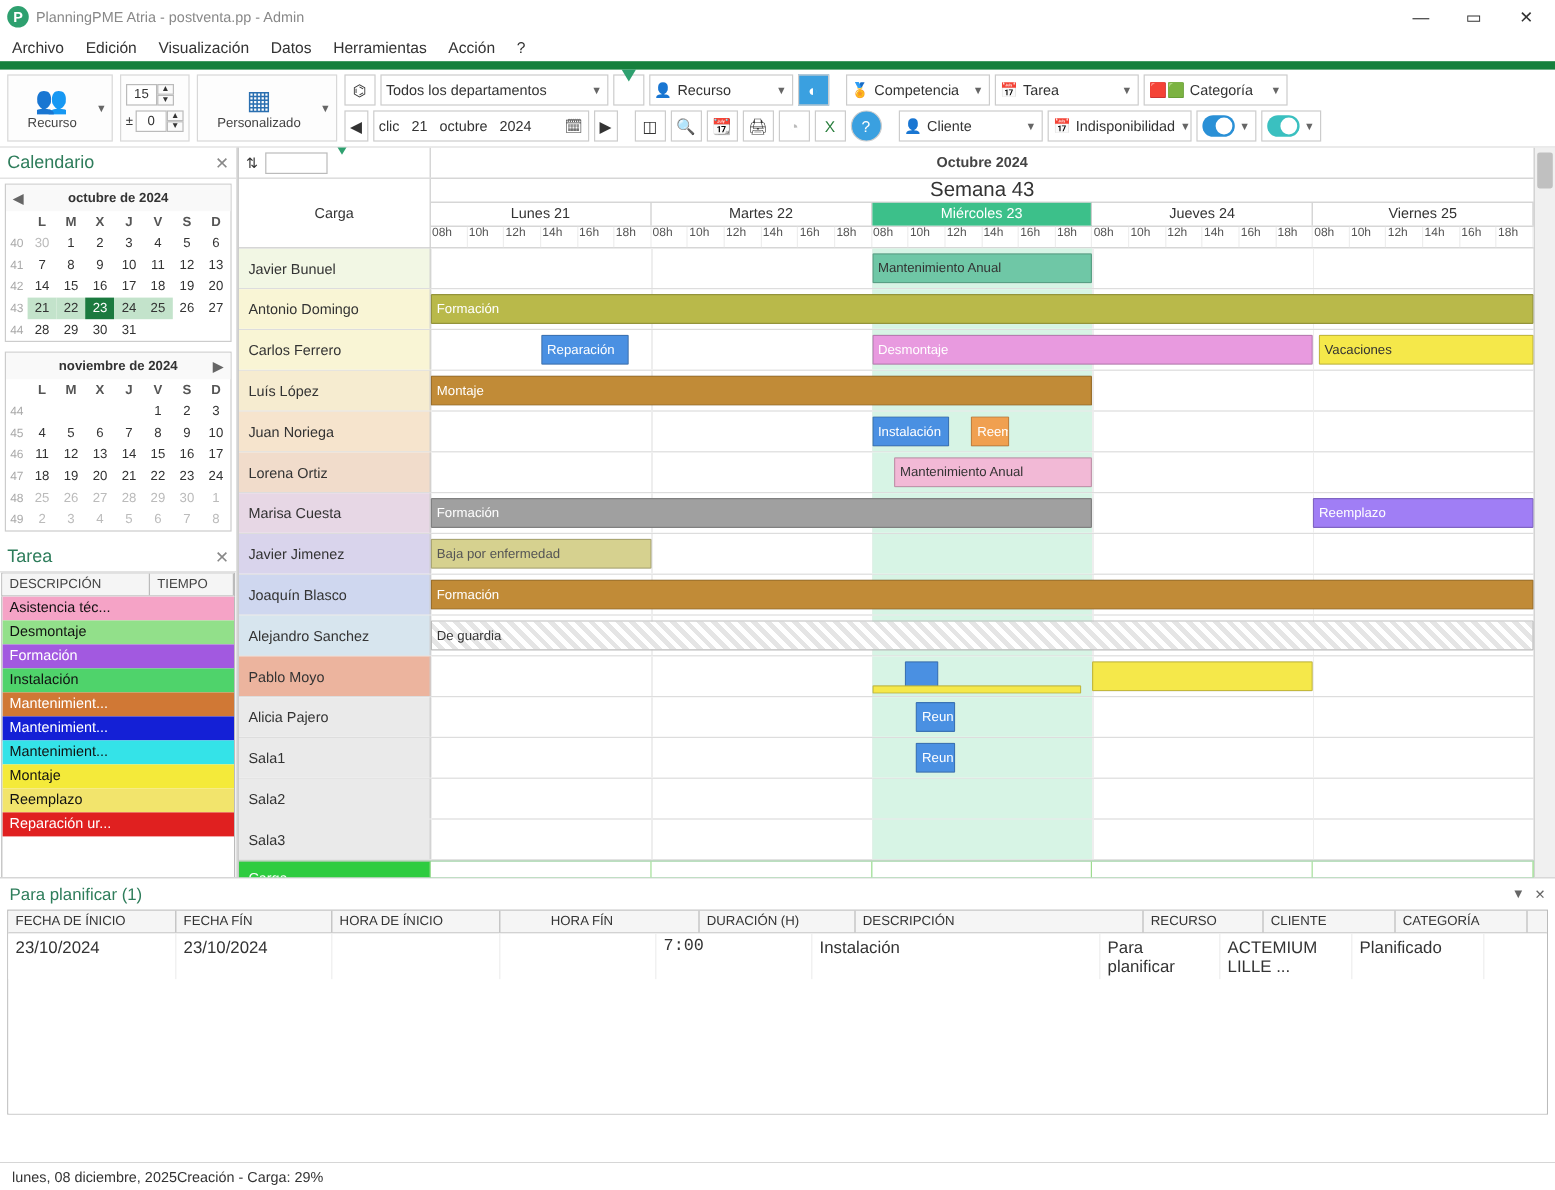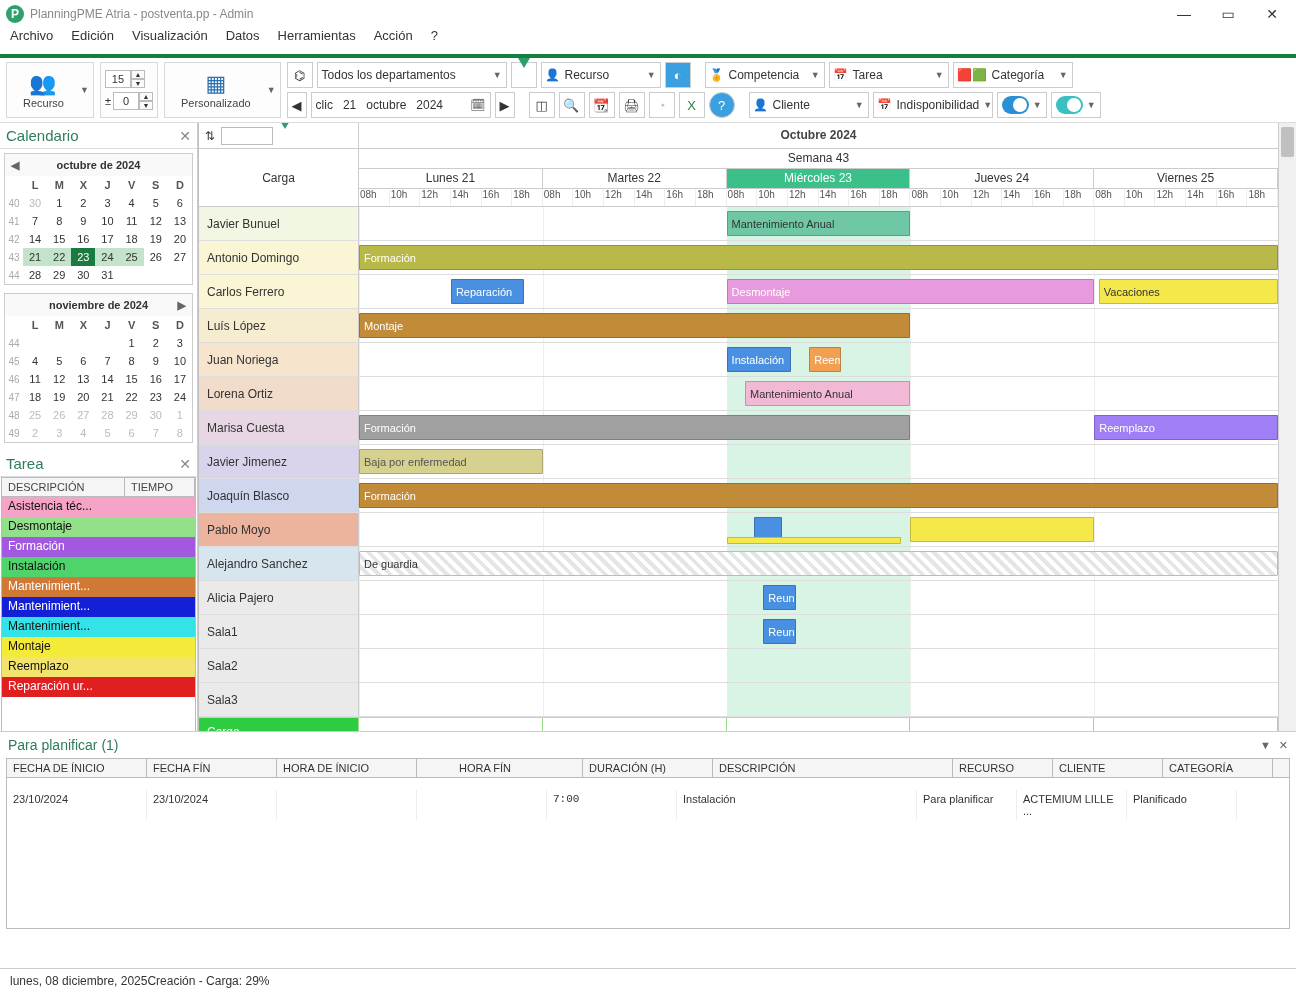--- a/index.html
+++ b/index.html
@@ -2,21 +2,21 @@
 <html><head>
 <meta charset="utf-8">
 <style>
 * { box-sizing: border-box; margin: 0; padding: 0; font-family: "Segoe UI", Tahoma, sans-serif; }
 body { background: #fff; font-size: 12px; color: #333; user-select: none; }
 .titlebar { height: 28px; display: flex; align-items: center; padding: 0 6px; background: #fff; }
 .logo-p { width: 18px; height: 18px; border-radius: 50%; background: #2ea06f; color: #fff; display: flex; align-items: center; justify-content: center; font-weight: bold; font-size: 12px; margin-right: 6px; }
 .title-text { color: #888; font-size: 12px; flex: 1; }
 .win-btns { display: flex; gap: 24px; padding-right: 8px; }
 .win-btn { width: 20px; text-align: center; font-size: 14px; color: #333; cursor: default; }
-.menubar { height: 30px; display: flex; align-items: flex-start; padding: 0 10px; gap: 18px; border-bottom: 4px solid #15803d; }
+.menubar { height: 30px; display: flex; align-items: center; padding: 0 10px; gap: 18px; border-bottom: 7px solid #15803d; }
 .menubar span { font-size: 13px; color: #333; }
 .toolbars { display: flex; padding: 4px 6px; border-bottom: 1px solid #dcdcdc; gap: 6px; align-items: stretch; }
 .tool-group { border: 1px solid #d8d8d8; background: #fdfdfd; display: flex; align-items: center; padding: 2px 4px; gap: 4px; }
 .tool-btn-big { display: flex; flex-direction: column; align-items: center; justify-content: center; padding: 2px 12px; font-size: 11px; color: #444; }
 .spin-col { display: flex; flex-direction: column; gap: 4px; justify-content: center; }
 .spin-row { display: flex; align-items: center; }
 .spin-num { width: 26px; height: 18px; border: 1px solid #bbb; font-size: 11px; text-align: center; line-height: 16px; background: #fff; }
 .spin-ud { width: 14px; height: 18px; display: flex; flex-direction: column; }
 .spin-ud div { flex: 1; border: 1px solid #bbb; font-size: 7px; text-align: center; line-height: 7px; background: #fafafa; }
 .right-tools { flex: 1; display: flex; flex-direction: column; gap: 4px; }
@@ -55,21 +55,21 @@
 .gantt-col { flex: 1; position: relative; overflow: hidden; border-left: 1px solid #c0c0c0; }
 .gantt-scroll { position: absolute; right: 0; top: 0; bottom: 0; width: 18px; background: #f0f0f0; border-left: 1px solid #ccc; }
 .gantt-thumb { position:absolute; left:2px; right:2px; top:4px; height:30px; background:#c0c0c0; border-radius:2px; }
 .gantt-inner { position: absolute; left: 0; right: 18px; top: 0; bottom: 0; }
 .gantt-top { display: flex; height: 26px; border-bottom: 1px solid #ccc; }
 .sort-cell { width: 160px; border-right: 1px solid #ccc; display: flex; align-items: center; padding: 0 6px; gap: 6px; }
 .sort-cell input { width: 52px; height: 18px; border: 1px solid #bbb; font-size: 11px; padding: 0 3px; }
 .gantt-title { flex: 1; text-align: center; font-size: 12px; line-height: 24px; border-bottom:0; font-weight:bold; color:#444; }
 .gantt-week-row { display:flex; height:20px; border-bottom:1px solid #ccc; }
 .carga-head { width:160px; border-right:1px solid #ccc; display:flex; align-items:center; justify-content:center; font-size:12px; }
-.week-cell { flex:1; text-align:center; font-size:12px; line-height:18px; }
+.week-cell { flex:1; text-align:center; font-size:17px; line-height:18px; }
 .day-hdr-row { display:flex; height:20px; border-bottom:1px solid #ccc; }
 .day-hdr { flex:1; text-align:center; font-size:12px; border-right:1px solid #ccc; line-height:18px; }
 .day-hdr.today { background:#3cc08a; color:#fff; }
 .hour-row { display:flex; height:18px; border-bottom:1px solid #ccc; font-size:10px; color:#555; }
 .hour-spacer { width:160px; border-right:1px solid #ccc; }
 .hour-block { flex:1; display:flex; }
 .hour-block span { flex:1; text-align:left; padding-left:1px; border-right:1px solid #eee; }
 .gantt-body { position: relative; }
 .res-row { height: 34px; display: flex; border-bottom: 1px solid #ddd; position: relative; }
 .res-label { width: 160px; padding: 0 8px; display: flex; align-items: center; font-size: 12px; border-right: 1px solid #ccc; }
@@ -79,21 +79,21 @@
 .carga-footer { height: 28px; display: flex; background: #2ecc40; color: #fff; border-top: 1px solid #ccc; }
 .carga-footer .cf-label { width: 160px; padding: 0 8px; display:flex; align-items:center; border-right:1px solid #9ddb8f; }
 .carga-footer .cf-cell { flex:1; display:flex; align-items:center; justify-content:center; border-right:1px solid #9ddb8f; background:#fff; color:#333; }
 .bottom-pane { border-top:1px solid #ccc; }
 .plan-hdr { height:26px; display:flex; align-items:center; padding:0 8px; color:#2e7d5b; font-size:14px; }
 .plan-hdr .icons { margin-left:auto; display:flex; gap:8px; color:#666; font-size:11px; }
 .plan-table { border:1px solid #bbb; margin:0 6px; }
 .plan-head { display:flex; background:#f5f5f5; border-bottom:1px solid #bbb; }
 .plan-head div { padding:3px 6px; font-size:11px; border-right:1px solid #bbb; }
 .plan-row { display:flex; background:#fff; }
-.plan-row div { padding:3px 6px; font-size:11px; border-right:1px solid #eee;margin-top:12px; }
+.plan-row div { padding:3px 6px; font-size:14px; border-right:1px solid #eee; }
 .plan-body { height:150px; background:#fff; }
 .statusbar { position:fixed; left:0; right:0; bottom:0; height:24px; border-top:1px solid #ccc; display:flex; align-items:center; padding:0 10px; font-size:12px; background:#fff; }
 .statusbar .center { flex:1; text-align:center; }
 .color-brown{background:#c18b37;} .color-olive{background:#b9b94a;} .color-blue{background:#4a90e2;} .color-pink{background:#e89adf;} .color-teal{background:#6fc7a6; color:#333;} .color-lpink{background:#f2b9d6; color:#333;} .color-gray{background:#a0a0a0;} .color-yellow{background:#f5e84a; color:#333;} .color-purple{background:#a07ef5;} .color-tan{background:#d6d18f; color:#555;} .color-orange{background:#f0a050;} .color-hatch{ background:repeating-linear-gradient(45deg,#fff,#fff 4px,#e5e5e5 4px,#e5e5e5 8px); color:#333; border:1px solid #bbb !important; }
 .rlabel-c0{background:#f2f7e4;} .rlabel-c1{background:#f9f5d5;} .rlabel-c2{background:#f9f5d5;} .rlabel-c3{background:#f6ecd0;} .rlabel-c4{background:#f6e4cd;} .rlabel-c5{background:#f1dccb;} .rlabel-c6{background:#e7d7e5;} .rlabel-c7{background:#d9d4ec;} .rlabel-c8{background:#cfd7ef;} .rlabel-c9{background:#d7e5ee;} .rlabel-c10{background:#ecb49e;} .rlabel-c11{background:#eaeaea;} .rlabel-c12{background:#eaeaea;} .rlabel-c13{background:#eaeaea;} .rlabel-c14{background:#eaeaea;}
 </style>
 </head>
 <body>
 
 <div class="titlebar">
@@ -521,33 +521,33 @@
             </div>
           </div>
           <div class="res-row">
             <div class="res-label rlabel-c8">Joaquín Blasco</div>
             <div class="res-grid">
               <div class="res-today" style="left: 40%; width: 20%;"></div>
               <div class="task-bar color-brown" style="left: 0%; width: 100%;">Formación</div>
             </div>
           </div>
           <div class="res-row">
+            <div class="res-label rlabel-c9">Alejandro Sanchez</div>
+            <div class="res-grid">
+              <div class="res-today" style="left: 40%; width: 20%;"></div>
+              <div class="task-bar color-hatch" style="left: 0%; width: 100%;">De guardia</div>
+            </div>
+          </div>
+          <div class="res-row">
             <div class="res-label rlabel-c10">Pablo Moyo</div>
             <div class="res-grid">
               <div class="res-today" style="left: 40%; width: 20%;"></div>
               <div class="task-bar color-blue" style="left: 43%; width: 3%;"></div>
               <div class="task-bar color-yellow" style="left: 60%; width: 20%;"></div>
               <div class="task-bar color-yellow" style="left: 40%; width: 19%; top: 24px; bottom: 2px;"></div>
-            </div>
-          </div>
-          <div class="res-row">
-            <div class="res-label rlabel-c9">Alejandro Sanchez</div>
-            <div class="res-grid">
-              <div class="res-today" style="left: 40%; width: 20%;"></div>
-              <div class="task-bar color-hatch" style="left: 0%; width: 100%;">De guardia</div>
             </div>
           </div>
           <div class="res-row">
             <div class="res-label rlabel-c11">Alicia Pajero</div>
             <div class="res-grid">
               <div class="res-today" style="left: 40%; width: 20%;"></div>
               <div class="task-bar color-blue" style="left: 44%; width: 3.5%;">Reun</div>
             </div>
           </div>
           <div class="res-row">

